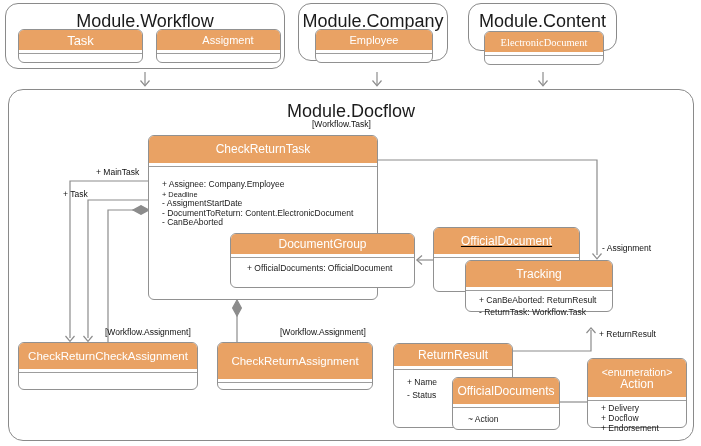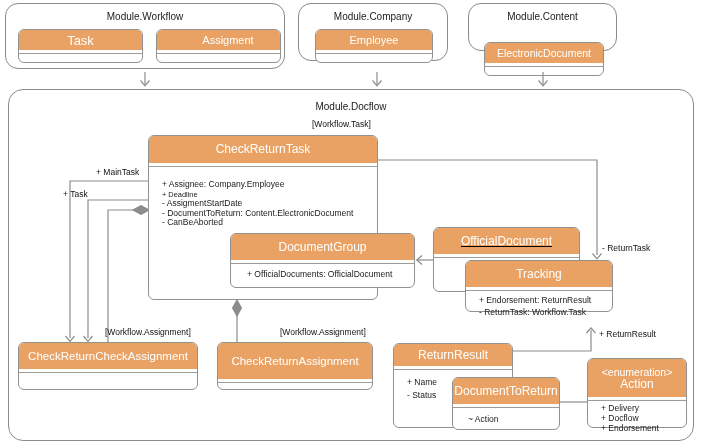--- a/index.html
+++ b/index.html
@@ -9,21 +9,21 @@
     --header-text:#FFFFFF;
   }
   *{margin:0;padding:0;box-sizing:border-box;}
   html,body{width:701px;height:446px;background:#ffffff;overflow:hidden;
     font-family:"Liberation Sans",sans-serif;}
   .stage{position:relative;width:701px;height:446px;background:#fff;}
 
   
   .module{position:absolute;background:#fff;border:1.5px solid #8a8a8a;border-radius:13px;}
   .module-title{position:absolute;left:0;right:0;top:7px;text-align:center;
-    font-size:10px;color:#1b1b1b;white-space:nowrap;}
+    font-size:18px;color:#1b1b1b;white-space:nowrap;}
 
   
   .box{position:absolute;background:#fff;border:1px solid var(--box-border);border-radius:6px;}
   .hdr{display:flex;flex-direction:column;align-items:center;justify-content:center;
     background:var(--header);color:var(--header-text);border-radius:5px 5px 0 0;
     font-size:12px;line-height:13px;white-space:nowrap;overflow:hidden;}
   .gap{height:4px;border-bottom:1px solid #9d9d9d;background:#fff;}
   .attrs{color:#1a1a1a;font-size:8.5px;}
   .attr{white-space:nowrap;line-height:9.6px;padding-left:13px;}
   .attr.small{font-size:7.4px;}
@@ -62,21 +62,21 @@
     <div class="box" style="left:16px;top:25px;width:118px;height:34px;">
       <div class="hdr" style="height:20px;font-size:11px;">
         <span>Employee</span>
       </div>
       <div class="gap"></div>
     </div>
   </div>
 
   <div class="module" style="left:468px;top:3px;width:149px;height:48px;">
     <div class="module-title">Module.Content</div>
-    <div class="box" style="left:15px;top:38px;width:120px;height:34px;">
+    <div class="box" style="left:15px;top:27px;width:120px;height:34px;font-family:Liberation Serif, serif;">
       <div class="hdr" style="height:20px;font-size:10.5px;">
         <span>ElectronicDocument</span>
       </div>
       <div class="gap"></div>
     </div>
   </div>
 
   <div class="module" style="left:8px;top:89px;width:686px;height:352px;border-radius:15px;">
     <div class="module-title" style="top:11px;">Module.Docflow</div>
   </div>
@@ -122,21 +122,21 @@
     <div class="attrs" style="padding-top:13px;">
       <div class="attr">+ Assignee: Company.Employee</div>
       <div class="attr small">+ Deadline</div>
       <div class="attr">- AssigmentStartDate</div>
       <div class="attr">- DocumentToReturn: Content.ElectronicDocument</div>
       <div class="attr">- CanBeAborted</div>
     </div>
   </div>
 
   <div class="box z2" style="left:230px;top:233px;width:185px;height:55px;">
-    <div class="hdr" style="height:26px;">
+    <div class="hdr" style="height:20px;">
       <span>DocumentGroup</span>
     </div>
     <div class="gap"></div>
     <div class="attrs" style="padding-top:6px;">
       <div class="attr" style="padding-left:16px;">+ OfficialDocuments: OfficialDocument</div>
     </div>
   </div>
 
   <div class="box z1" style="left:433px;top:227px;width:147px;height:65px;text-decoration:underline;">
     <div class="hdr" style="height:26px;">
@@ -144,21 +144,21 @@
     </div>
     <div class="gap"></div>
   </div>
 
   <div class="box z2" style="left:465px;top:260px;width:148px;height:52px;">
     <div class="hdr" style="height:26px;">
       <span>Tracking</span>
     </div>
     <div class="gap"></div>
     <div class="attrs" style="padding-top:4px;">
-      <div class="attr" style="line-height:11.5px;">+ Endorsement: ReturnResult</div>
+      <div class="attr" style="line-height:11.5px;">+ CanBeAborted: ReturnResult</div>
       <div class="attr" style="line-height:11.5px;">- ReturnTask: Workflow.Task</div>
     </div>
   </div>
 
   <div class="box z1" style="left:18px;top:342px;width:180px;height:48px;">
     <div class="hdr" style="height:26px;font-size:11.5px;">
       <span>CheckReturnCheckAssignment</span>
     </div>
     <div class="gap"></div>
   </div>
@@ -176,21 +176,21 @@
     </div>
     <div class="gap"></div>
     <div class="attrs" style="padding-top:6px;">
       <div class="attr" style="line-height:13px;">+ Name</div>
       <div class="attr" style="line-height:13px;">- Status</div>
     </div>
   </div>
 
   <div class="box z2" style="left:452px;top:377px;width:108px;height:53px;">
     <div class="hdr" style="height:26px;">
-      <span>DocumentToReturn</span>
+      <span>OfficialDocuments</span>
     </div>
     <div class="gap"></div>
     <div class="attrs" style="padding-top:7px;">
       <div class="attr" style="padding-left:15px;">~ Action</div>
     </div>
   </div>
 
   <div class="box z2" style="left:587px;top:358px;width:100px;height:70px;">
     <div class="hdr" style="height:38px;">
       <span style="font-size:10.5px;line-height:12px;">&lt;enumeration&gt;</span>
@@ -202,16 +202,16 @@
       <div class="attr" style="line-height:10px;">+ Docflow</div>
       <div class="attr" style="line-height:10px;">+ Endorsement</div>
     </div>
   </div>
 
   <div class="lbl" style="left:312px;top:119px;">[Workflow.Task]</div>
   <div class="lbl" style="left:105px;top:327px;">[Workflow.Assignment]</div>
   <div class="lbl" style="left:280px;top:327px;">[Workflow.Assignment]</div>
   <div class="lbl" style="left:96px;top:167px;">+ MainTask</div>
   <div class="lbl" style="left:63px;top:189px;">+ Task</div>
-  <div class="lbl" style="left:602px;top:243px;">- ReturnTask</div>
+  <div class="lbl" style="left:602px;top:243px;">- Assignment</div>
   <div class="lbl" style="left:599px;top:329px;">+ ReturnResult</div>
 
 </div>
 
 </body></html>

